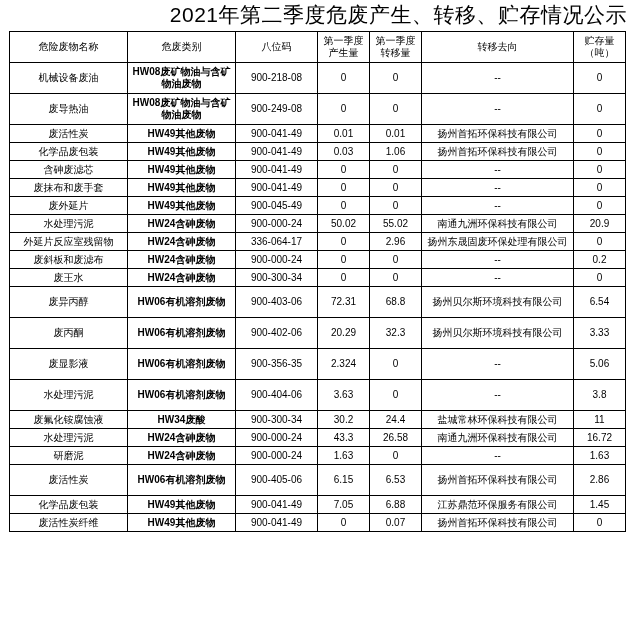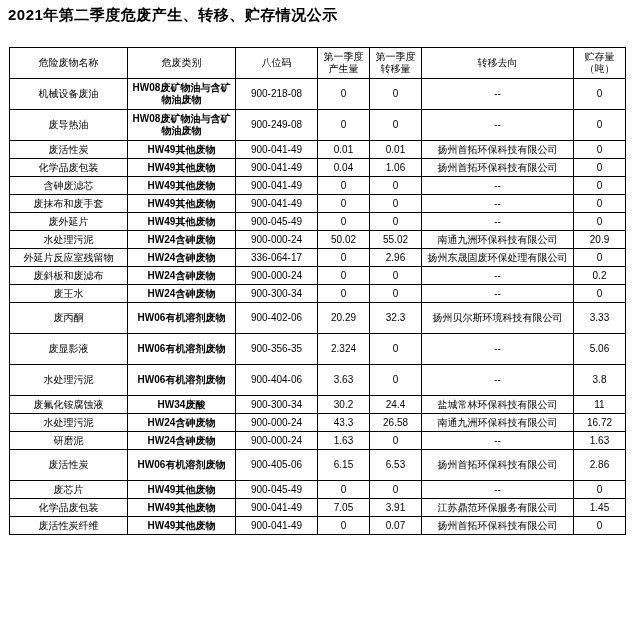--- a/index.html
+++ b/index.html
@@ -15,32 +15,32 @@
     overflow: hidden;
   }
   .page {
     width: 635px;
     height: 627px;
     position: relative;
     box-sizing: border-box;
     padding: 0 8px;
   }
   .doc-title {
-    text-align: left;
-    font-size: 15px;
-    font-weight: bold;
+    text-align: right;
+    font-size: 21px;
+    font-weight: normal;
     letter-spacing: 0.5px;
     padding: 6px 0 7px 0;
     line-height: 18px;
   }
   table.waste-table {
     border-collapse: collapse;
     table-layout: fixed;
     width: 606px;
-    margin: 16px auto;
+    margin: 0 auto;
     border: 1px solid #000;
   }
   table.waste-table th,
   table.waste-table td {
     border: 1px solid #000;
     font-size: 10px;
     line-height: 12px;
     text-align: center;
     vertical-align: middle;
     padding: 1px 1px;
@@ -130,21 +130,21 @@
           <td class="cell-code">900-041-49</td>
           <td class="cell-num">0.01</td>
           <td class="cell-num">0.01</td>
           <td class="cell-dest">扬州首拓环保科技有限公司</td>
           <td class="cell-num">0</td>
         </tr>
         <tr class="row-short">
           <td class="cell-name">化学品废包装</td>
           <td class="cell-cat">HW49其他废物</td>
           <td class="cell-code">900-041-49</td>
-          <td class="cell-num">0.04</td>
+          <td class="cell-num">0.03</td>
           <td class="cell-num">1.06</td>
           <td class="cell-dest">扬州首拓环保科技有限公司</td>
           <td class="cell-num">0</td>
         </tr>
         <tr class="row-short">
           <td class="cell-name">含砷废滤芯</td>
           <td class="cell-cat">HW49其他废物</td>
           <td class="cell-code">900-041-49</td>
           <td class="cell-num">0</td>
           <td class="cell-num">0</td>
@@ -197,20 +197,29 @@
           <td class="cell-num">0.2</td>
         </tr>
         <tr class="row-short">
           <td class="cell-name">废王水</td>
           <td class="cell-cat">HW24含砷废物</td>
           <td class="cell-code">900-300-34</td>
           <td class="cell-num">0</td>
           <td class="cell-num">0</td>
           <td class="cell-dest">--</td>
           <td class="cell-num">0</td>
+        </tr>
+        <tr class="row-tall">
+          <td class="cell-name">废异丙醇</td>
+          <td class="cell-cat">HW06有机溶剂废物</td>
+          <td class="cell-code">900-403-06</td>
+          <td class="cell-num">72.31</td>
+          <td class="cell-num">68.8</td>
+          <td class="cell-dest">扬州贝尔斯环境科技有限公司</td>
+          <td class="cell-num">6.54</td>
         </tr>
         <tr class="row-tall">
           <td class="cell-name">废丙酮</td>
           <td class="cell-cat">HW06有机溶剂废物</td>
           <td class="cell-code">900-402-06</td>
           <td class="cell-num">20.29</td>
           <td class="cell-num">32.3</td>
           <td class="cell-dest">扬州贝尔斯环境科技有限公司</td>
           <td class="cell-num">3.33</td>
         </tr>
@@ -262,34 +271,25 @@
         <tr class="row-tall">
           <td class="cell-name">废活性炭</td>
           <td class="cell-cat">HW06有机溶剂废物</td>
           <td class="cell-code">900-405-06</td>
           <td class="cell-num">6.15</td>
           <td class="cell-num">6.53</td>
           <td class="cell-dest">扬州首拓环保科技有限公司</td>
           <td class="cell-num">2.86</td>
         </tr>
         <tr class="row-short">
-          <td class="cell-name">废芯片</td>
-          <td class="cell-cat">HW49其他废物</td>
-          <td class="cell-code">900-045-49</td>
-          <td class="cell-num">0</td>
-          <td class="cell-num">0</td>
-          <td class="cell-dest">--</td>
-          <td class="cell-num">0</td>
-        </tr>
-        <tr class="row-short">
           <td class="cell-name">化学品废包装</td>
           <td class="cell-cat">HW49其他废物</td>
           <td class="cell-code">900-041-49</td>
           <td class="cell-num">7.05</td>
-          <td class="cell-num">3.91</td>
+          <td class="cell-num">6.88</td>
           <td class="cell-dest">江苏鼎范环保服务有限公司</td>
           <td class="cell-num">1.45</td>
         </tr>
         <tr class="row-short">
           <td class="cell-name">废活性炭纤维</td>
           <td class="cell-cat">HW49其他废物</td>
           <td class="cell-code">900-041-49</td>
           <td class="cell-num">0</td>
           <td class="cell-num">0.07</td>
           <td class="cell-dest">扬州首拓环保科技有限公司</td>

